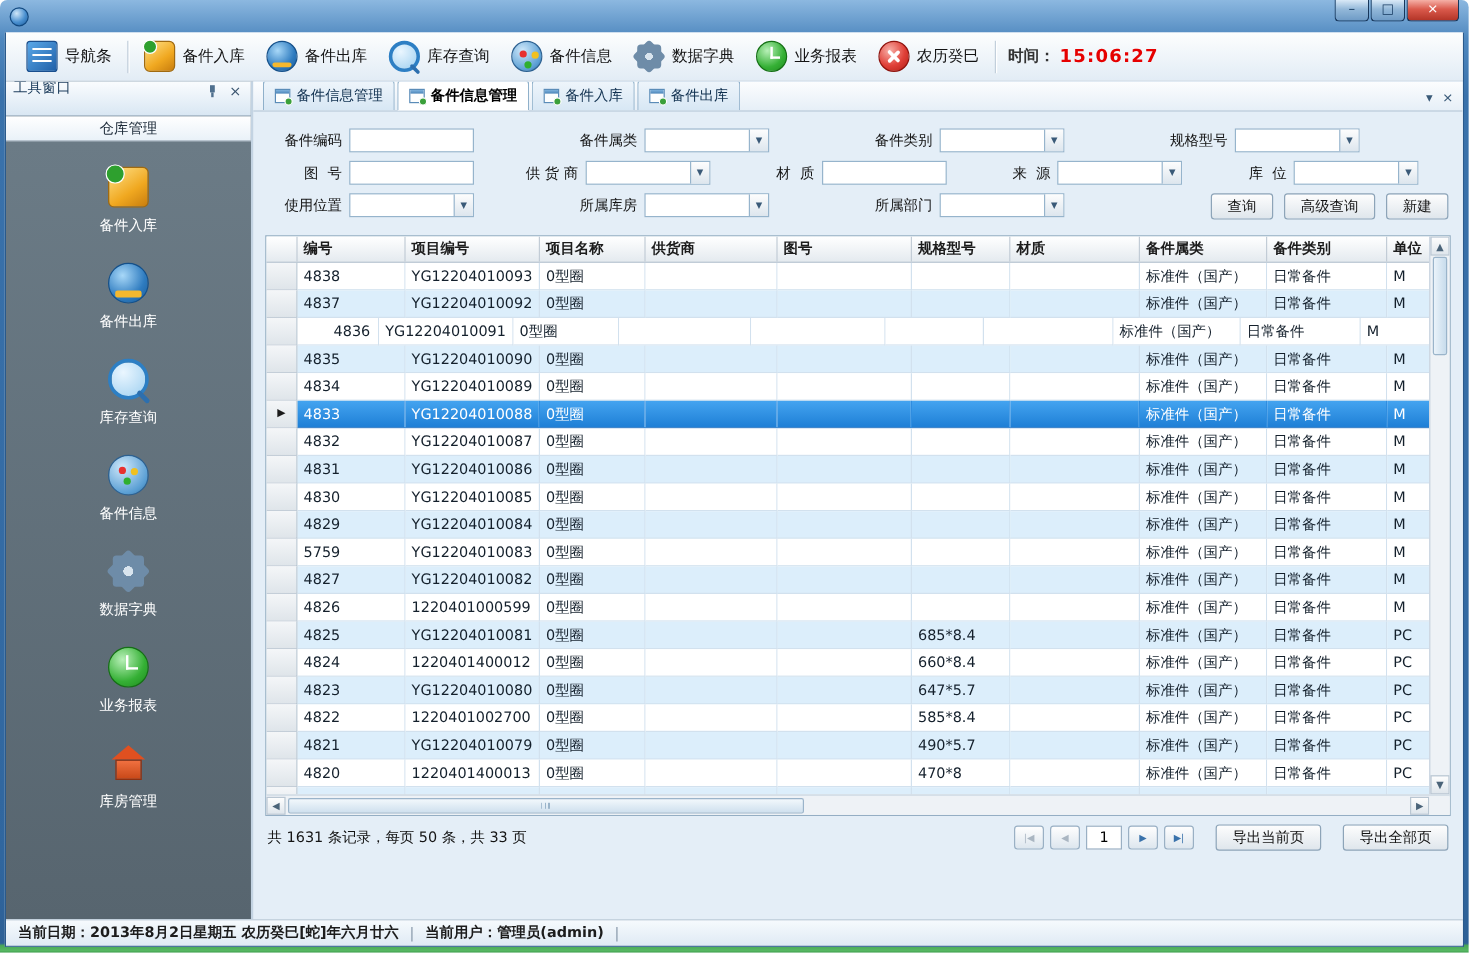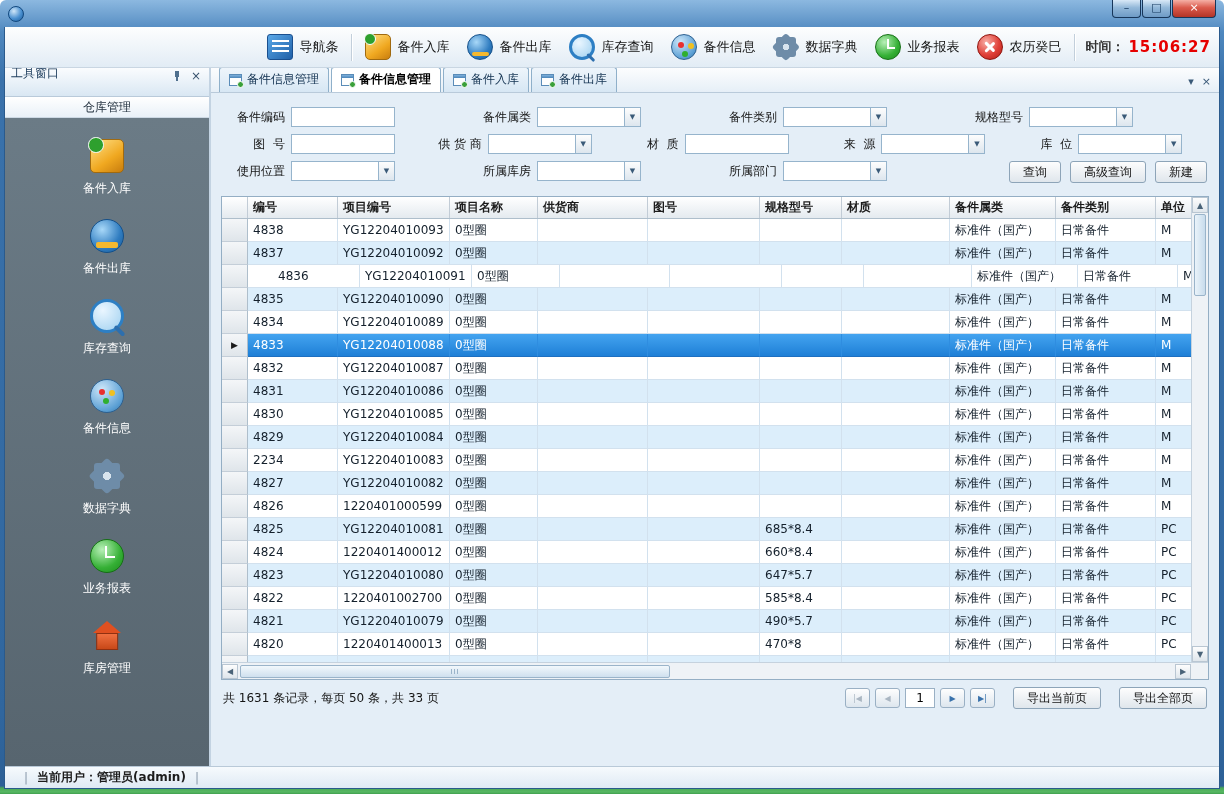--- a/index.html
+++ b/index.html
@@ -23,21 +23,21 @@
 
   .app-body { flex:1; display:flex; flex-direction:column; background:#fff; border:1px solid #2a5a8c; border-top:none; overflow:hidden; }
 
   
   .menubar { height:26px; flex:0 0 auto; background:linear-gradient(#fbfdfe,#eef3f9); border-bottom:1px solid #d8e2ec;
     display:flex; align-items:center; padding:0 6px; }
   .menu-item { padding:4px 11px; color:#222; }
 
   
   .toolbar { height:41px; flex:0 0 auto; background:linear-gradient(#fdfefe,#e2ecf5); border-bottom:1px solid #c9d6e2;
-    display:flex; align-items:center; padding:0 8px;justify-content:flex-end; }
+    display:flex; align-items:center; padding:0 8px; }
   .tb-item { display:flex; align-items:center; gap:6px; padding:3px 9px; border-radius:3px; }
   .tb-label { font-size:13px; color:#141414; white-space:nowrap; }
   .tb-sep { width:1px; height:27px; background:#c2cfdb; margin:0 4px; box-shadow:1px 0 0 #ffffff; }
   .tb-time { display:flex; align-items:center; gap:4px; padding-left:6px; }
   .tb-time-label { font-size:13px; font-weight:bold; color:#333; }
   .tb-time-value { font-size:15px; font-weight:bold; color:#e60000; letter-spacing:1px; }
 
   
   .ic { display:inline-block; position:relative; width:26px; height:26px; flex:0 0 auto; }
   .ic.lg { width:34px; height:34px; }
@@ -426,21 +426,21 @@
                     <div class="g-cell" style="width: 110px;"></div>
                     <div class="g-cell" style="width: 112px;"></div>
                     <div class="g-cell" style="width: 82px;"></div>
                     <div class="g-cell" style="width: 108px;"></div>
                     <div class="g-cell" style="width: 106px;">标准件（国产）</div>
                     <div class="g-cell" style="width: 100px;">日常备件</div>
                     <div class="g-cell" style="width: 60px;">M</div>
                   </div>
                   <div class="grid-row">
                     <div class="g-cell sel-cell" style="width: 26px;"></div>
-                    <div class="g-cell" style="width: 112px; padding-left: 30px;">4836</div>
+                    <div class="g-cell" style="width: 68px; padding-left: 30px;">4836</div>
                     <div class="g-cell" style="width: 112px;">YG12204010091</div>
                     <div class="g-cell" style="width: 88px;">0型圈</div>
                     <div class="g-cell" style="width: 110px;"></div>
                     <div class="g-cell" style="width: 112px;"></div>
                     <div class="g-cell" style="width: 82px;"></div>
                     <div class="g-cell" style="width: 108px;"></div>
                     <div class="g-cell" style="width: 106px;">标准件（国产）</div>
                     <div class="g-cell" style="width: 100px;">日常备件</div>
                     <div class="g-cell" style="width: 60px;">M</div>
                   </div>
@@ -532,21 +532,21 @@
                     <div class="g-cell" style="width: 110px;"></div>
                     <div class="g-cell" style="width: 112px;"></div>
                     <div class="g-cell" style="width: 82px;"></div>
                     <div class="g-cell" style="width: 108px;"></div>
                     <div class="g-cell" style="width: 106px;">标准件（国产）</div>
                     <div class="g-cell" style="width: 100px;">日常备件</div>
                     <div class="g-cell" style="width: 60px;">M</div>
                   </div>
                   <div class="grid-row">
                     <div class="g-cell sel-cell" style="width: 26px;"></div>
-                    <div class="g-cell" style="width: 90px;">2234</div>
+                    <div class="g-cell" style="width: 90px;">5759</div>
                     <div class="g-cell" style="width: 112px;">YG12204010083</div>
                     <div class="g-cell" style="width: 88px;">0型圈</div>
                     <div class="g-cell" style="width: 110px;"></div>
                     <div class="g-cell" style="width: 112px;"></div>
                     <div class="g-cell" style="width: 82px;"></div>
                     <div class="g-cell" style="width: 108px;"></div>
                     <div class="g-cell" style="width: 106px;">标准件（国产）</div>
                     <div class="g-cell" style="width: 100px;">日常备件</div>
                     <div class="g-cell" style="width: 60px;">M</div>
                   </div>
@@ -696,18 +696,19 @@
             </div>
           <button class="export-btn">导出当前页</button>
           <button class="export-btn">导出全部页</button>
         </div>
 
         <div class="filler"></div>
       </div>
     </div>
 
     <div class="statusbar">
+      <span class="sb-text">当前日期：2013年8月2日星期五 农历癸巳[蛇]年六月廿六</span>
       <span class="sb-sep">|</span>
       <span class="sb-text">当前用户：管理员(admin)</span>
       <span class="sb-sep">|</span>
     </div>
   </div>
 </div>
 
 </body></html>

